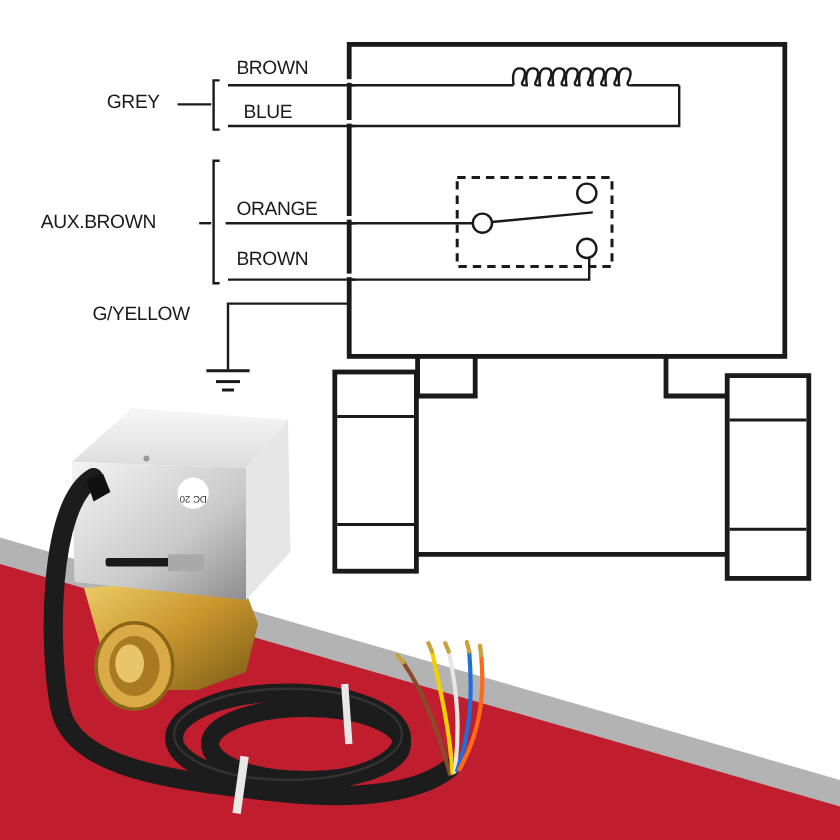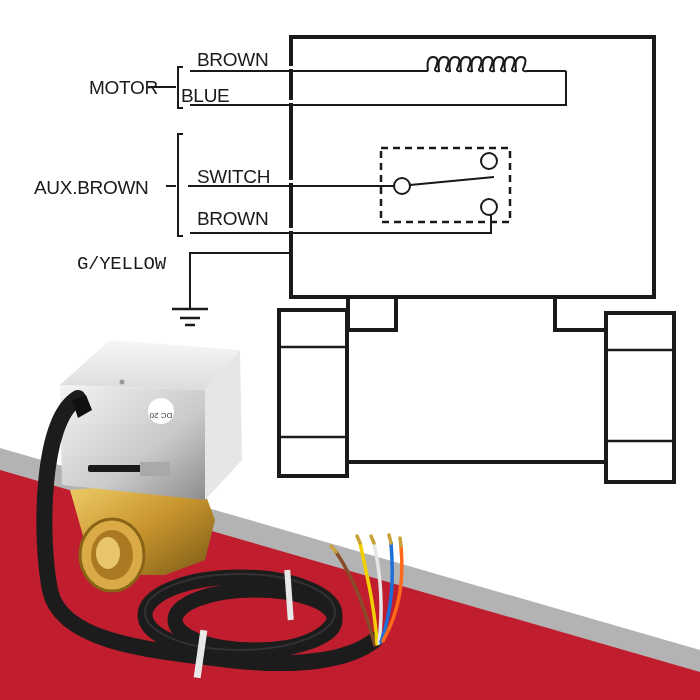--- a/index.html
+++ b/index.html
@@ -1,19 +1,19 @@
 <!DOCTYPE html>
 <html><head>
 <meta charset="utf-8">
 <style>
   html, body { margin: 0; padding: 0; }
   body { width: 700px; height: 700px; background: #ffffff; position: relative; overflow: hidden;
          font-family: "Liberation Sans", sans-serif; }
   .layer { position: absolute; left: 0; top: 0; width: 700px; height: 700px; }
-  .lbl { position: absolute; font-family: "Liberation Sans", sans-serif; font-size: 19px; color: #1a1a1a;
+  .lbl { position: absolute; font-family: "Liberation Sans", sans-serif; font-size: 16px; color: #1a1a1a;
          letter-spacing: -0.3px; line-height: 1; white-space: nowrap; }
 </style>
 </head>
 <body>
 
 <svg class="layer" viewBox="0 0 700 700">
   <polygon points="0,448 700,650 700,700 0,700" fill="#b3b3b3"></polygon>
   <polygon points="0,470 700,672 700,700 0,700" fill="#c01e2e"></polygon>
 </svg>
 
@@ -86,26 +86,26 @@
   </g>
   <g stroke="#1a1a1a" stroke-width="2">
     <line x1="291" y1="71" x2="296" y2="71"></line>
     <line x1="291" y1="105" x2="296" y2="105"></line>
     <line x1="291" y1="186" x2="296" y2="186"></line>
     <line x1="291" y1="233" x2="296" y2="233"></line>
   </g>
 </svg>
 
 <div class="lbl" style="left:197px; top:50px;">BROWN</div>
-<div class="lbl" style="left:89px; top:78px;">MOTOR</div>
-<div class="lbl" style="left:181px; top:86px;">BLUE</div>
-<div class="lbl" style="left:197px; top:167px;">SWITCH</div>
+<div class="lbl" style="left:89px; top:78px;">GREY</div>
+<div class="lbl" style="left:203px; top:86px;">BLUE</div>
+<div class="lbl" style="left:197px; top:167px;">ORANGE</div>
 <div class="lbl" style="left:34px; top:178px;">AUX.BROWN</div>
 <div class="lbl" style="left:197px; top:209px;">BROWN</div>
-<div class="lbl" style="left:77px; top:255px;font-family:Liberation Mono, monospace;">G/YELLOW</div>
+<div class="lbl" style="left:77px; top:255px;">G/YELLOW</div>
 
 <svg class="layer" viewBox="0 0 700 700">
   <defs>
     <linearGradient id="brass" x1="0" y1="0" x2="1" y2="1">
       <stop offset="0" stop-color="#f0cf6a"></stop>
       <stop offset="0.5" stop-color="#c9962e"></stop>
       <stop offset="1" stop-color="#7a5a16"></stop>
     </linearGradient>
     <linearGradient id="metal" x1="0" y1="0" x2="1" y2="1">
       <stop offset="0" stop-color="#f4f4f4"></stop>

